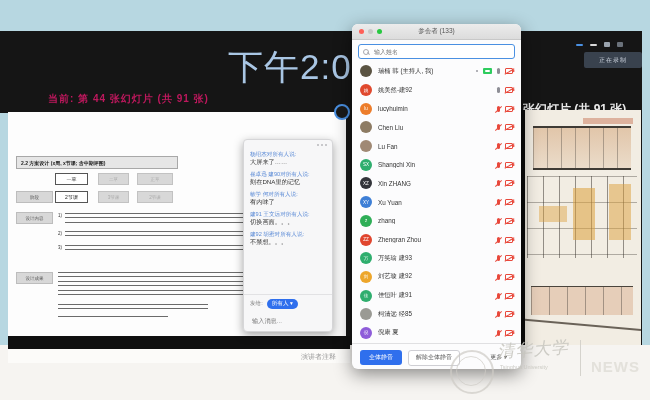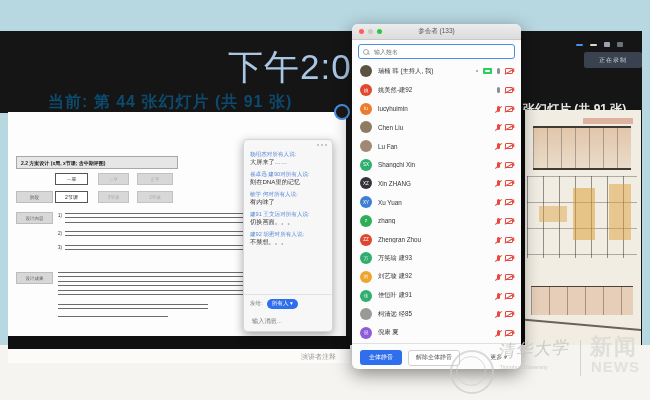--- a/index.html
+++ b/index.html
@@ -8,21 +8,21 @@
        background:#b7d7e1;}
   .abs{position:absolute;}
 
   
   .dark-region{left:0;top:31px;width:642px;height:314px;background:#151515;}
   .bottom-strip{left:0;top:345px;width:650px;height:55px;background:#f6f4f1;}
   .left-sliver{left:0;top:113px;width:8px;height:232px;background:#b7d7e1;}
 
   
   .time-text{left:228px;top:44px;font-size:35px;color:#a9c6e4;letter-spacing:1px;z-index:2;}
-  .status-left{left:48px;top:92px;font-size:16px;font-weight:bold;color:#0c4a6e;letter-spacing:1px;z-index:2;}
+  .status-left{left:48px;top:92px;font-size:10px;font-weight:bold;color:#be185d;letter-spacing:1px;z-index:2;}
   .status-right{left:523px;top:101px;font-size:12px;font-weight:bold;color:#e9e9e9;z-index:2;}
 
   
   .tr-icons{left:576px;top:42px;z-index:2;display:flex;gap:7px;align-items:center;}
   .dash{width:7px;height:2px;border-radius:1px;}
   .dash.blue{background:#4a90e2;}
   .dash.white{background:#d8d8d8;}
   .sq{width:6px;height:5px;background:#9aa3ad;border-radius:1px;}
   .sq.lt{background:#6b727b;}
   .rec-btn{left:584px;top:52px;width:58px;height:16px;background:#39424e;border-radius:2px;
@@ -391,17 +391,16 @@
       <button class="btn-lite">解除全体静音</button>
       <button class="btn-more">更多 ▾</button>
     </div>
   </div>
 
   <div class="abs wmark">
     <div class="wm wm-emblem"></div>
     <div class="wm wm-cn">清华大学</div>
     <div class="wm wm-en">Tsinghua University</div>
     <div class="wm wm-div"></div>
-    <div class="wm wm-news-cn">新闻</div>
     <div class="wm wm-news-en">NEWS</div>
   </div>
 
 </div>
 
 </body></html>

